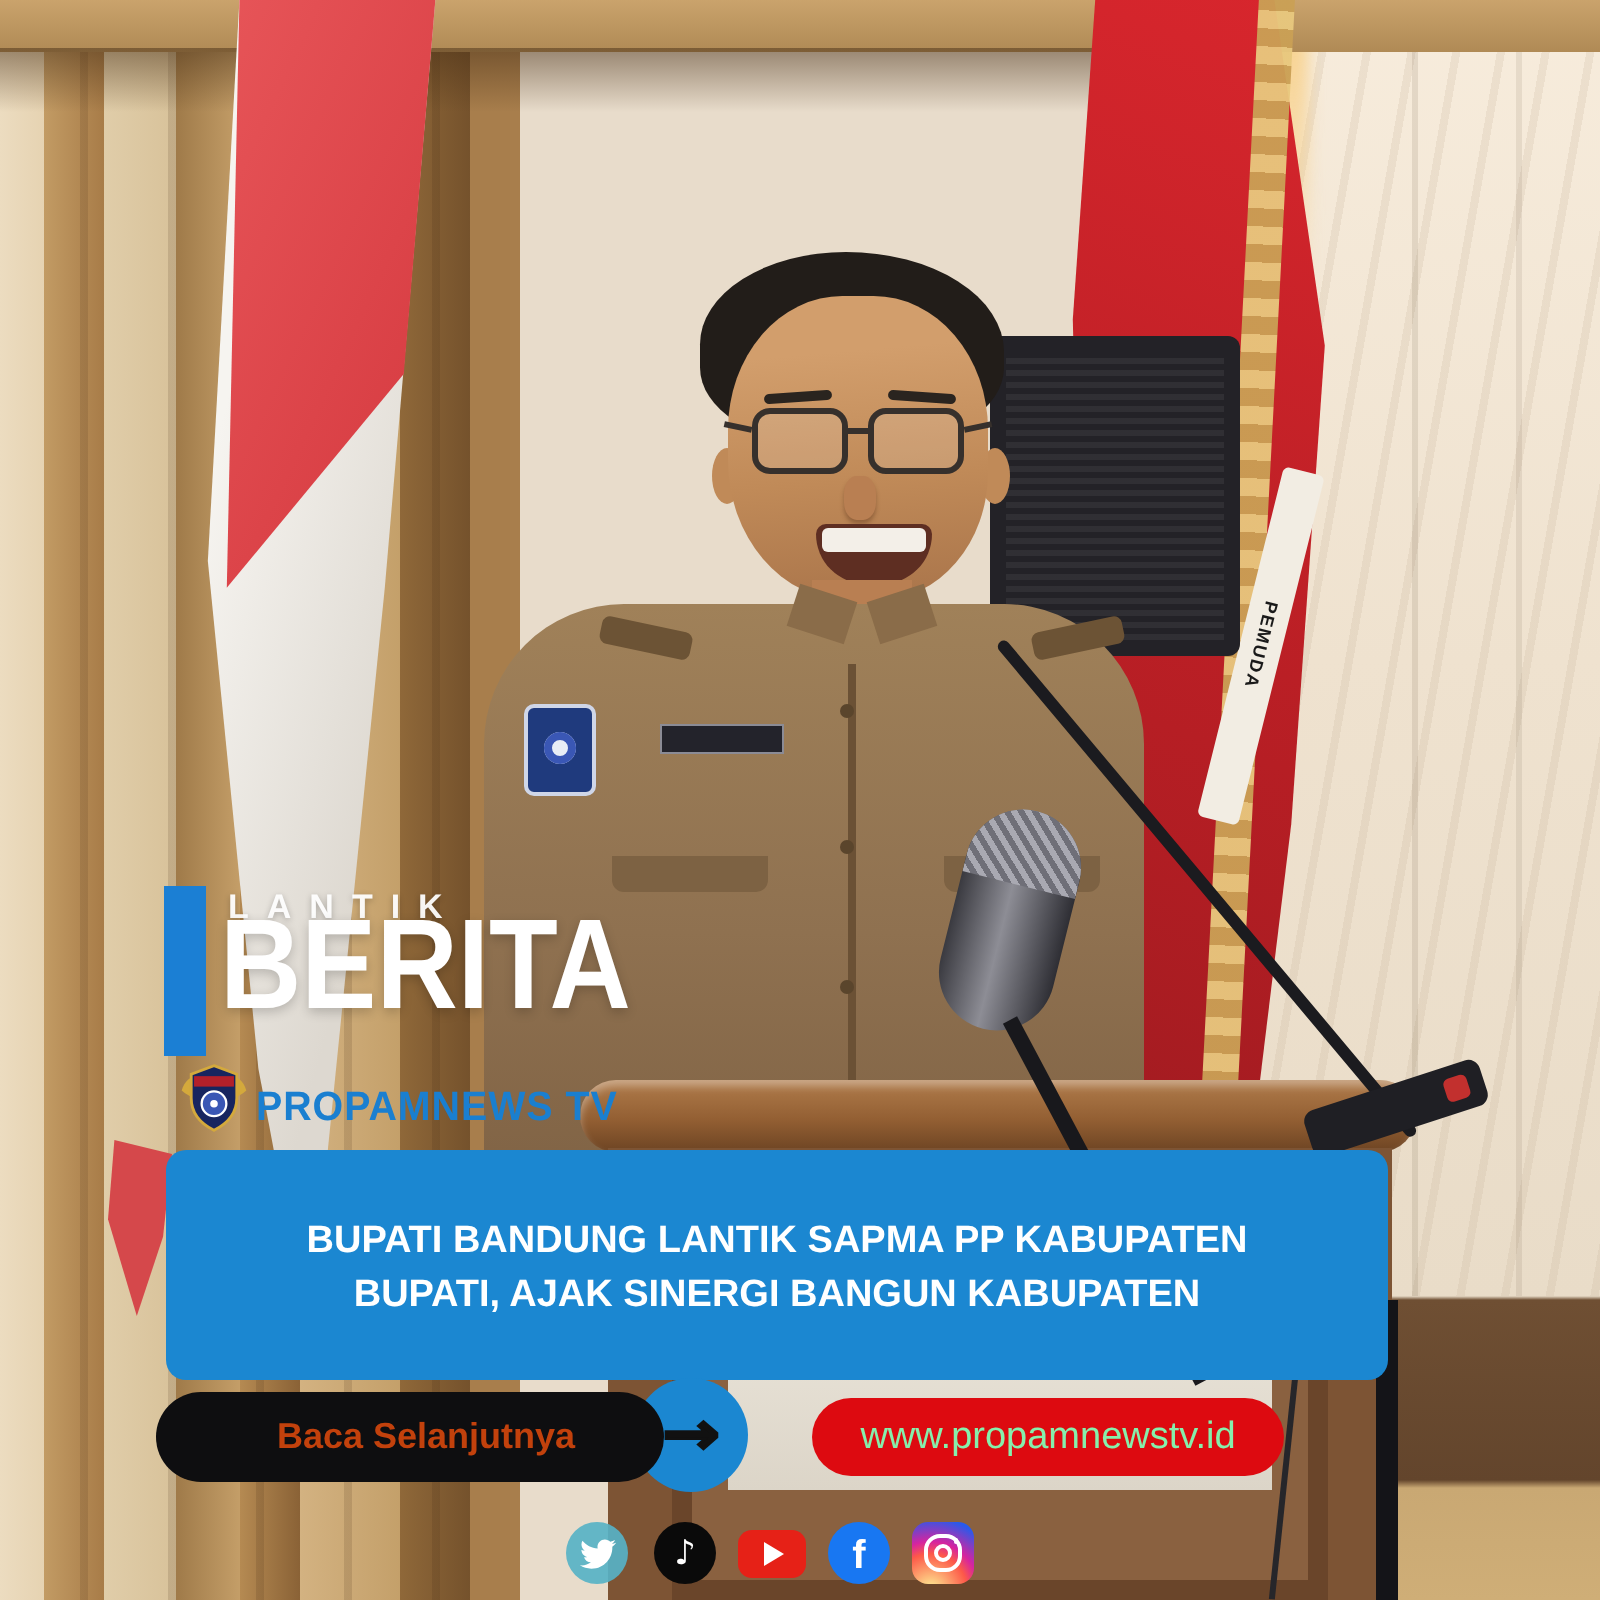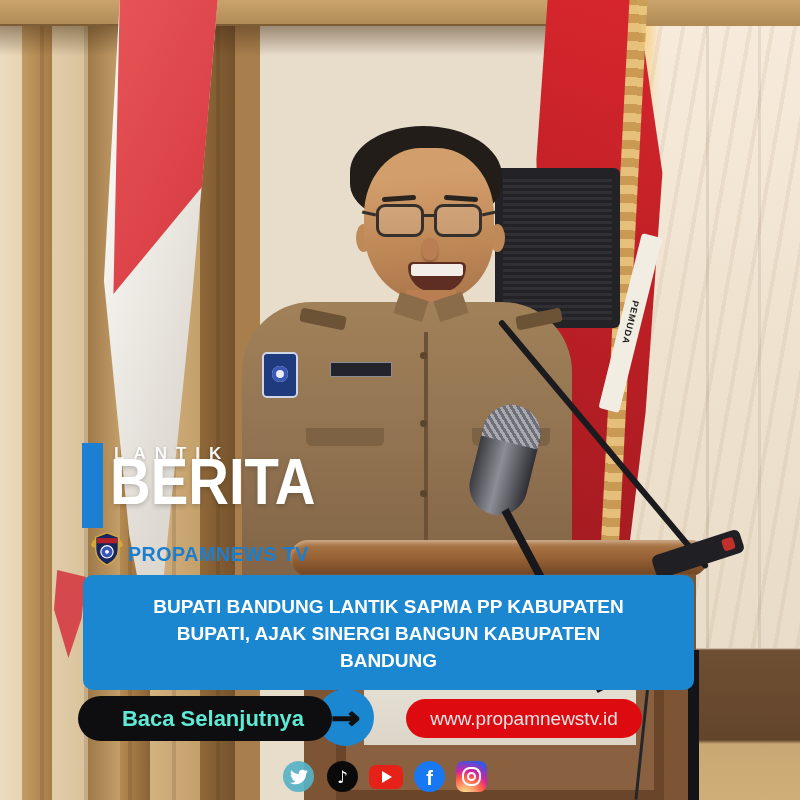--- a/index.html
+++ b/index.html
@@ -138,24 +138,24 @@
   .banner{left:83px;top:575px;width:611px;height:115px;border-radius:10px;background:#1b87d1;
     display:flex;flex-direction:column;align-items:center;justify-content:center;padding-top:2px;}
   .banner .line{font-size:19px;font-weight:700;line-height:27px;color:#fff;white-space:nowrap;
     text-align:right;}
   .cta-circle{left:317px;top:689px;width:57px;height:57px;border-radius:50%;background:#1b87d1;
     display:flex;align-items:center;justify-content:center;}
   .cta-arrow{font-family:"DejaVu Sans",sans-serif;font-size:30px;font-weight:700;color:#111;
     -webkit-text-stroke:1.4px #111;transform:scaleX(1.15);}
   .cta-btn{left:78px;top:696px;width:254px;height:45px;border-radius:23px;background:#0e0e10;
     display:flex;align-items:center;justify-content:center;}
-  .cta-btn span{font-size:22px;font-weight:700;color:#5eead4;margin-left:16px;}
+  .cta-btn span{font-size:18px;font-weight:700;color:#c2410c;margin-left:16px;}
   .cta-web{left:406px;top:699px;width:236px;height:39px;border-radius:20px;background:#dd0a10;
     display:flex;align-items:center;justify-content:center;}
-  .cta-web span{font-size:19px;font-weight:500;color:#e5e5e5;}
+  .cta-web span{font-size:19px;font-weight:500;color:#86efac;}
 
   
   .soc{top:761px;width:31px;height:31px;border-radius:50%;display:flex;align-items:center;justify-content:center;}
   .soc-tw{left:283px;background:rgba(87,178,198,.92);}
   .soc-tt{left:327px;background:#0a0a0a;}
   .soc-tt span{font-family:"DejaVu Sans",sans-serif;color:#fff;font-size:17px;font-weight:700;}
   .soc-yt{left:369px;top:765px;width:34px;height:24px;border-radius:7px;background:#e62117;
     display:flex;align-items:center;justify-content:center;}
   .yt-play{width:0;height:0;border-left:10px solid #fff;border-top:6px solid transparent;
     border-bottom:6px solid transparent;margin-left:2px;}
@@ -263,21 +263,20 @@
       <rect x="9.5" y="7.5" width="21" height="5.5" fill="#b3202a"></rect>
       <circle cx="20" cy="22" r="6.5" fill="#3a57b5" stroke="#ffffff" stroke-width="1.2"></circle>
       <circle cx="20" cy="22" r="2" fill="#ffffff"></circle>
     </svg>
   </div>
   <div class="abs b-name">PROPAMNEWS TV</div>
 
   <div class="abs banner">
     <div class="line">BUPATI BANDUNG LANTIK SAPMA PP KABUPATEN</div>
     <div class="line">BUPATI, AJAK SINERGI BANGUN KABUPATEN</div>
-    <div class="line">BANDUNG</div>
   </div>
 
   <div class="abs cta-circle">
     <span class="cta-arrow">→</span>
   </div>
   <div class="abs cta-btn">
     <span>Baca Selanjutnya</span>
   </div>
   <div class="abs cta-web">
     <span>www.propamnewstv.id</span>

